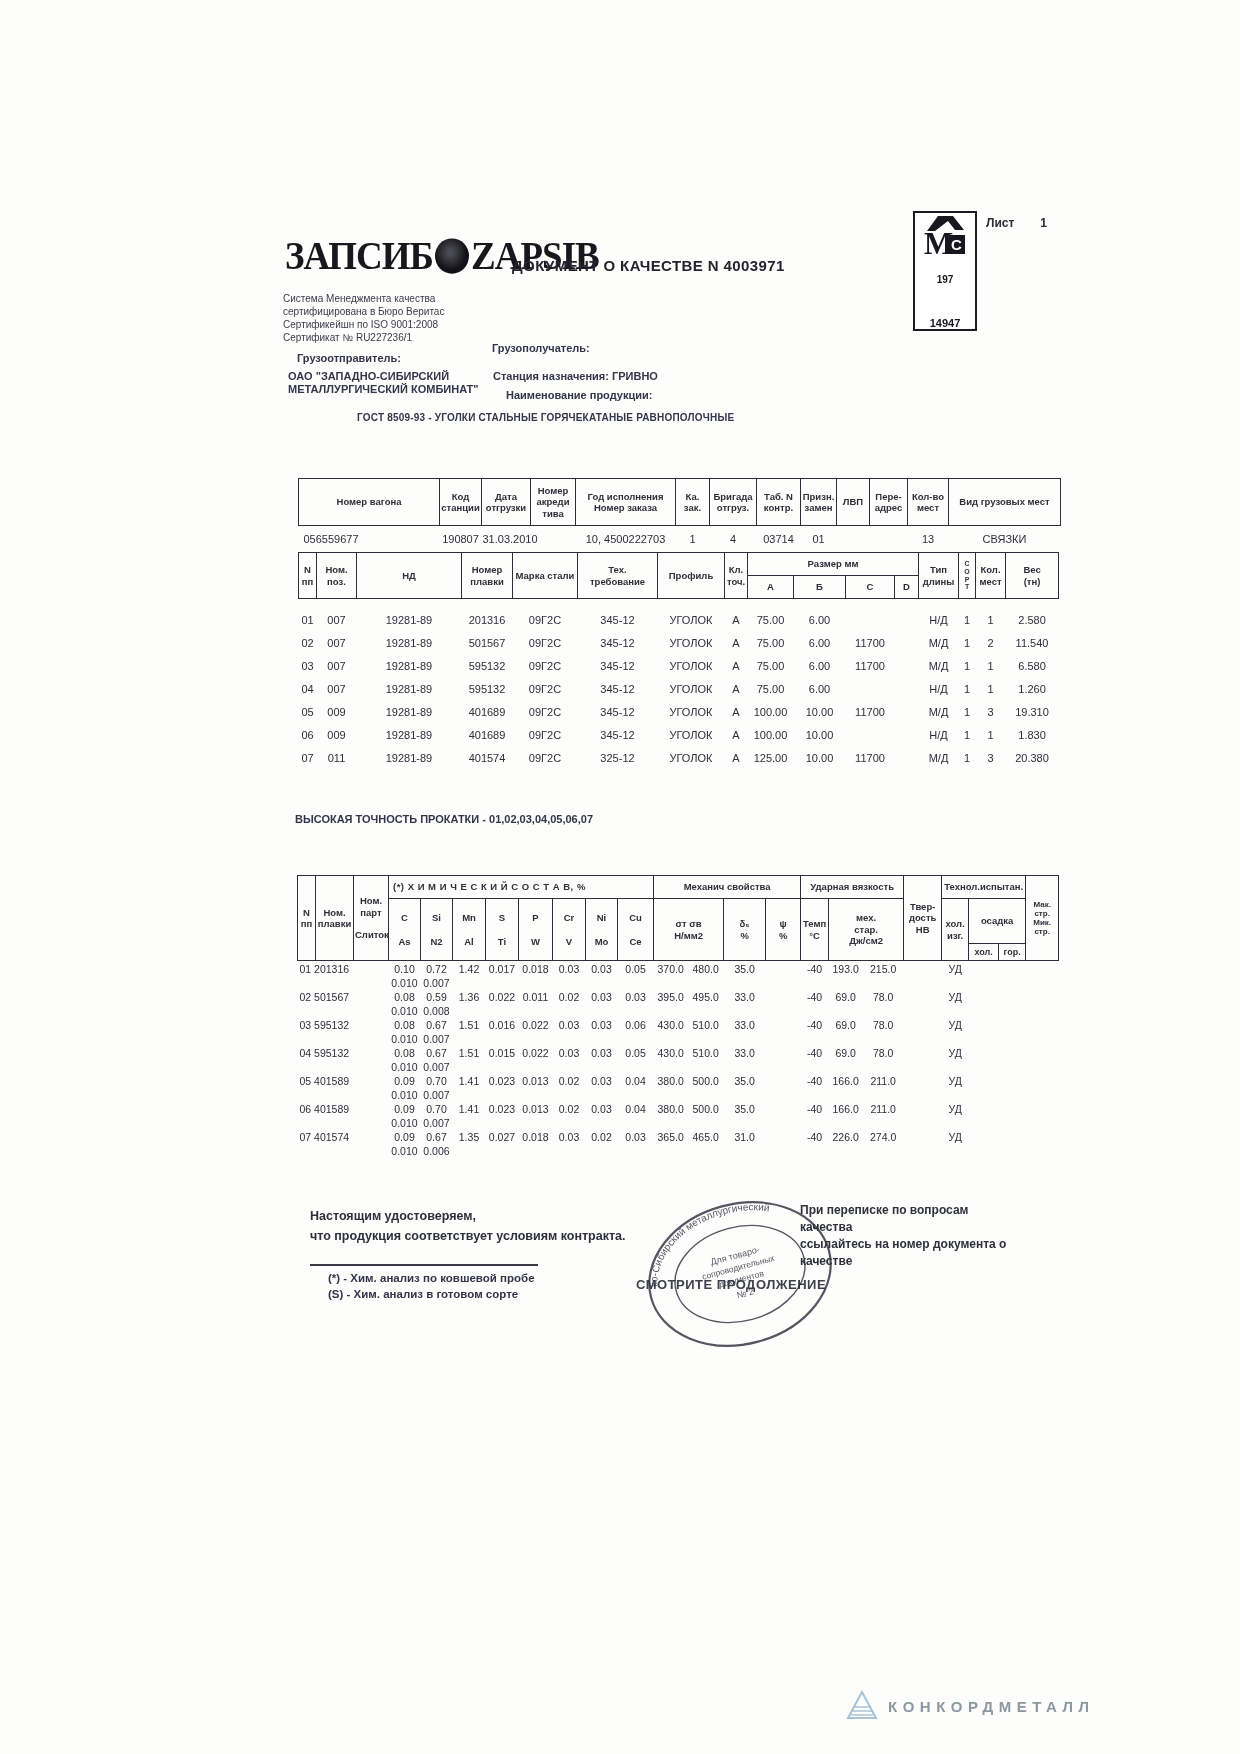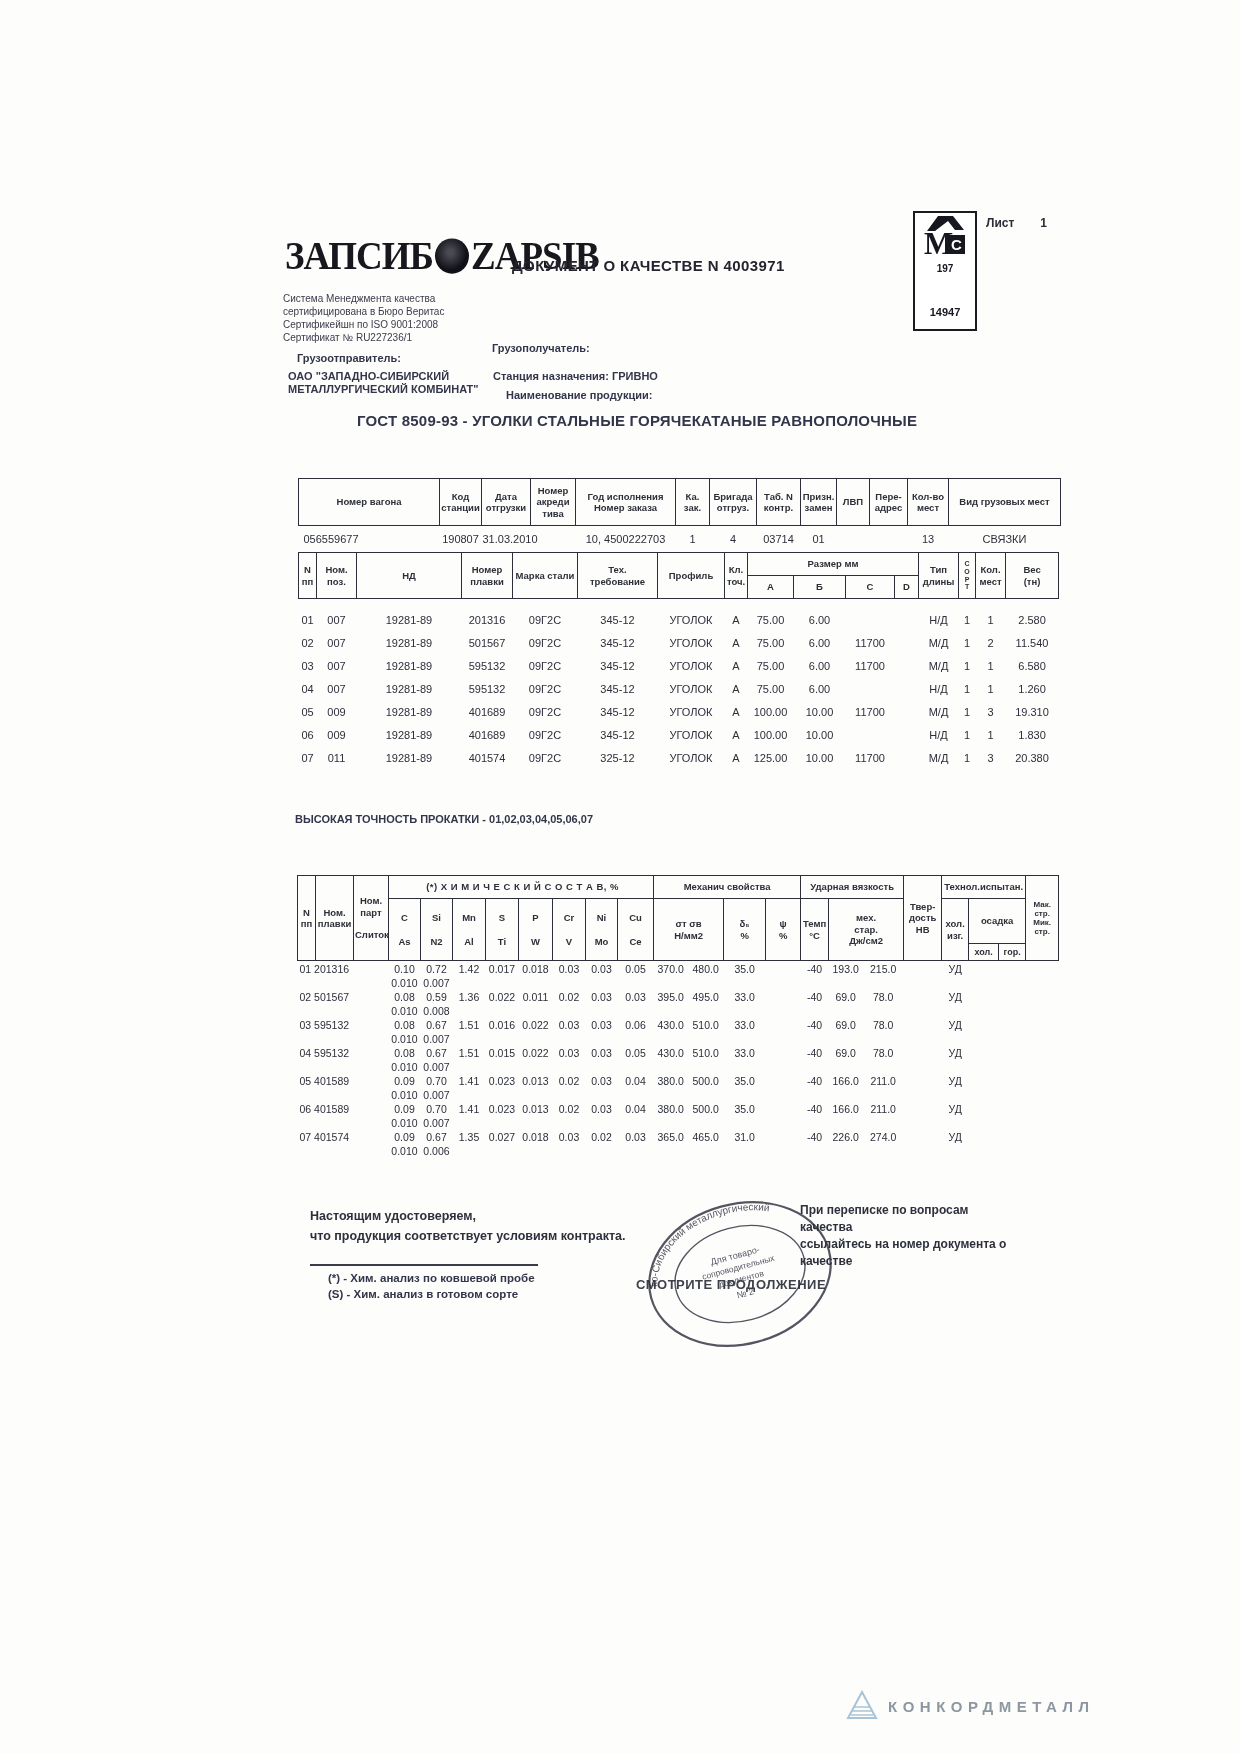--- a/index.html
+++ b/index.html
@@ -14,47 +14,47 @@
   .emblem{display:inline-block;width:34px;height:32px;border-radius:50%;
     background:radial-gradient(circle at 45% 40%, #4a4a52 10%, #101016 60%);margin:0 2px;}
   .cert-lines{left:283px;top:292px;font-size:10px;line-height:13px;color:#3a3c4a;width:180px;}
   .lbl-bold{font-weight:bold;font-size:11px;color:#33354a;}
   .shipper-label{left:297px;top:352px;}
   .shipper-name{left:288px;top:370px;font-size:11px;font-weight:bold;line-height:13px;color:#33354a;}
   .doc-title{left:512px;top:257px;font-size:15px;font-weight:bold;letter-spacing:.4px;color:#23242e;}
   .consignee-label{left:492px;top:342px;}
   .station-line{left:493px;top:370px;font-size:11px;font-weight:bold;color:#33354a;}
   .product-label{left:487px;top:389px;margin-left:19px;}
-  .product-line{left:357px;top:412px;font-size:15px;font-weight:bold;color:#33354a;letter-spacing:.2px;}
+  .product-line{left:357px;top:412px;font-size:10px;font-weight:bold;color:#33354a;letter-spacing:.2px;}
   .precision-line{left:295px;top:813px;font-size:11px;font-weight:bold;color:#33354a;}
 
   
   .stampbox{left:913px;top:211px;width:60px;height:116px;border:2.5px solid #1b1b22;
     display:flex;flex-direction:column;align-items:center;background:#fff;}
-  .stampbox .code1{font-size:10px;font-weight:bold;color:#17171f;margin-top:4px;}
+  .stampbox .code1{font-size:10px;font-weight:bold;color:#17171f;margin-top:15px;}
   .stampbox .code2{font-size:11px;font-weight:bold;color:#17171f;margin-top:32px;}
   .sheet{left:986px;top:216px;font-size:12px;color:#2b2d38;display:flex;gap:26px;font-weight:bold;}
 
   
   .tbl{border-collapse:collapse;table-layout:fixed;position:absolute;background:transparent;}
   .tbl th{border:1.6px solid #2c2e3a;font-size:9.5px;font-weight:bold;white-space:pre-line;
     text-align:center;vertical-align:middle;padding:1px;line-height:1.2;color:#2e3039;}
   .tbl td{font-size:11px;text-align:center;padding:0 1px;white-space:nowrap;color:#2c2e3a;vertical-align:middle;}
   .wagon{left:298px;top:478px;width:762px;}
   .wagon thead th{height:44px;}
   .wagon tbody td{height:25px;}
   .wagon tbody td:first-child{text-align:left;padding-left:5px;}
   .products{left:298px;top:552px;width:760px;}
   .products .h1 th{height:20px;}
   .products .h2 th{height:20px;}
   .products tbody td{height:23px;}
   .products tbody tr:first-child td{padding-top:9px;}
   th.sort-v{font-size:7px;line-height:1.1;padding:0;}
   .chem{left:297px;top:875px;width:761px;}
-  .chem .h1 th{height:20px;text-align:center;}
+  .chem .h1 th{height:20px;}
   .chem .h2 th{height:42px;}
   .chem .h3 th{height:14px;font-size:9px;}
   .chem .h2 th.el{line-height:2.5;}
   th.mak{font-size:8px;line-height:1.15;}
   th.chemgrp{letter-spacing:.5px;text-align:left;padding-left:4px;}
   .chem tbody tr.l1 td{height:16px;font-size:10.5px;}
   .chem tbody tr.l2 td{height:12px;font-size:10.5px;}
   .chem td.lbl{text-align:left;padding-left:2px;}
 
   

